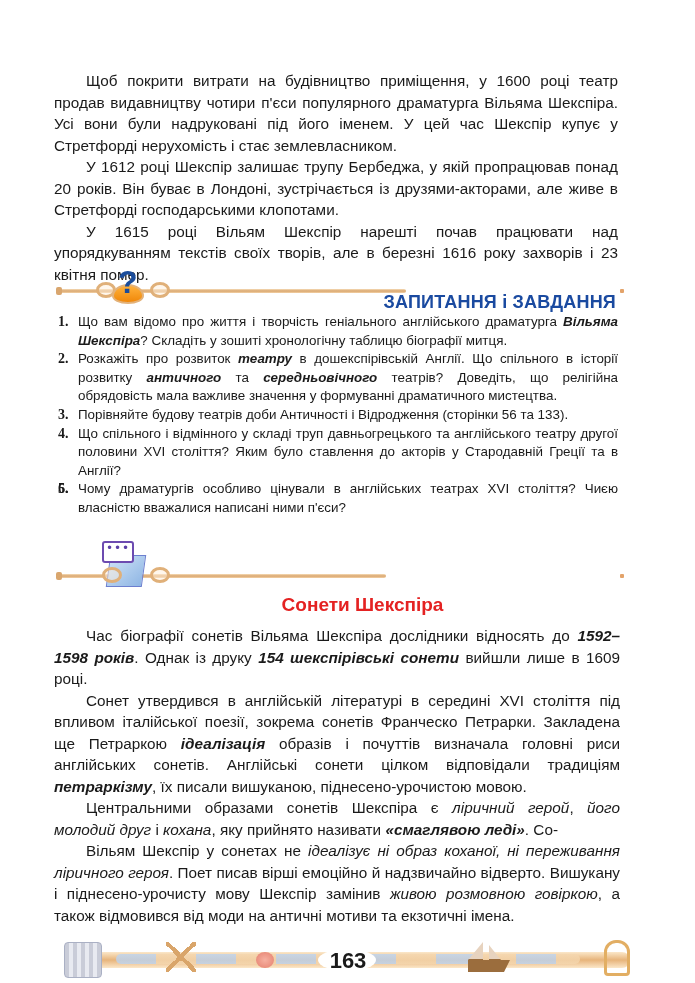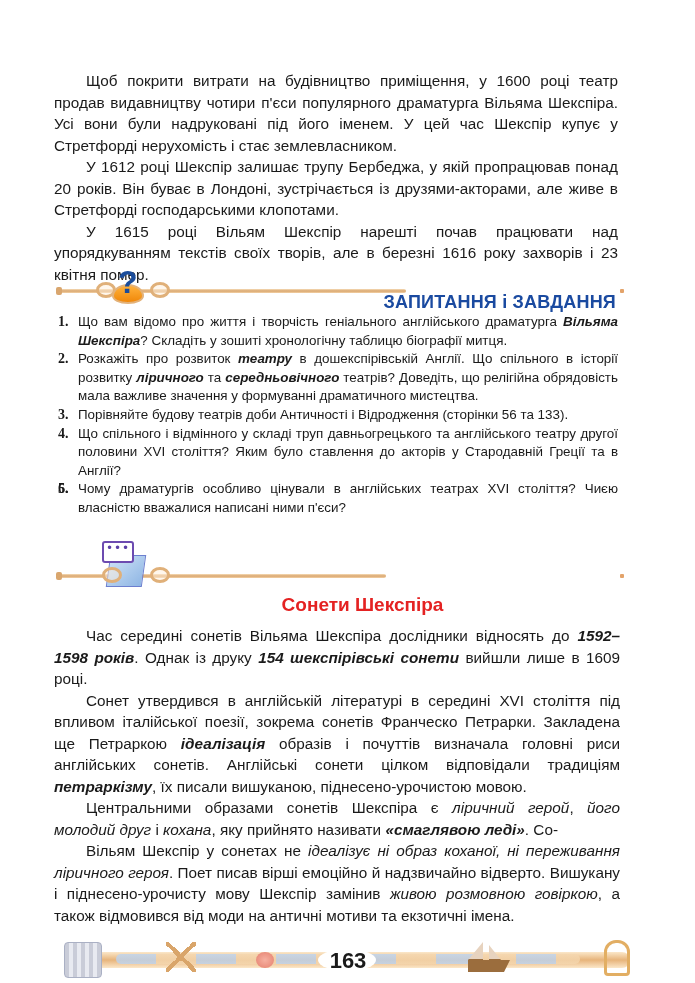--- a/index.html
+++ b/index.html
@@ -64,21 +64,21 @@
   <div class="q-emblem">
     <div class="gem"></div>
     <div class="qmark">?</div>
   </div>
   <div class="title sans">ЗАПИТАННЯ і ЗАВДАННЯ</div>
   <div class="title-dot"></div>
 </div>
 
 <ol class="q-list sans" id="q-list">
     <li><span class="num">1.</span><span>Що вам відомо про життя і творчість геніального англійського драматурга </span><span class="bi">Вільяма Шекспіра</span><span>? Складіть у зошиті хронологічну таблицю біографії митця.</span></li>
-    <li><span class="num">2.</span><span>Розкажіть про розвиток </span><span class="bi">театру</span><span> в дошекспірівській Англії. Що спільного в історії розвитку </span><span class="bi">ліричного</span><span> та </span><span class="bi">середньовічного</span><span> театрів? Доведіть, що релігійна обрядовість мала важливе значення у формуванні драматичного мистецтва.</span></li>
+    <li><span class="num">2.</span><span>Розкажіть про розвиток </span><span class="bi">театру</span><span> в дошекспірівській Англії. Що спільного в історії розвитку </span><span class="bi">античного</span><span> та </span><span class="bi">середньовічного</span><span> театрів? Доведіть, що релігійна обрядовість мала важливе значення у формуванні драматичного мистецтва.</span></li>
     <li><span class="num">3.</span><span>Порівняйте будову театрів доби Античності і Відродження (сторінки 56 та 133).</span></li>
     <li><span class="num">4.</span><span>Що спільного і відмінного у складі труп давньогрецького та англійського театру другої половини XVI століття? Яким було ставлення до акторів у Стародавній Греції та в Англії?</span></li>
     <li><span class="num">5.</span></li>
     <li><span class="num">6.</span><span>Чому драматургів особливо цінували в англійських театрах XVI століття? Чиєю власністю вважалися написані ними п'єси?</span></li>
   </ol>
 
 <div class="section-bar" style="top:555px;">
   <div class="rod" style="width:330px;"></div>
   <div class="rod-cap"></div>
   <div class="c-emblem">
@@ -86,21 +86,21 @@
     <div class="bubble">•••</div>
   </div>
   <div class="knot" style="left:46px;"></div>
   <div class="knot" style="left:94px;"></div>
   <div class="title-dot"></div>
 </div>
 
 <div class="lit-title serif">Сонети Шекспіра</div>
 
 <div class="lit-text serif" id="lit-text">
-    <p><span>Час середині сонетів Вільяма Шекспіра дослідники відносять до </span><span class="bi">1592–1598 років</span><span>. Однак із друку </span><span class="bi">154 шекспірівські сонети</span><span> вийшли лише в 1609 році.</span></p>
+    <p><span>Час біографії сонетів Вільяма Шекспіра дослідники відносять до </span><span class="bi">1592–1598 років</span><span>. Однак із друку </span><span class="bi">154 шекспірівські сонети</span><span> вийшли лише в 1609 році.</span></p>
     <p><span>Сонет утвердився в англійській літературі в середині XVI століття під впливом італійської поезії, зокрема сонетів Франческо Петрарки. Закладена ще Петраркою </span><span class="bi">ідеалізація</span><span> образів і почуттів визначала головні риси англійських сонетів. Англійські сонети цілком відповідали традиціям </span><span class="bi">петраркізму</span><span>, їх писали вишуканою, піднесено-урочистою мовою.</span></p>
     <p><span>Центральними образами сонетів Шекспіра є </span><span class="it">ліричний герой</span><span>, </span><span class="it">його молодий друг</span><span> і </span><span class="it">кохана</span><span>, яку прийнято називати </span><span class="bi">«смаглявою леді»</span><span>. Со-</span></p>
     <p><span>Вільям Шекспір у сонетах не </span><span class="it">ідеалізує ні образ коханої, ні переживання ліричного героя</span><span>. Поет писав вірші емоційно й надзвичайно відверто. Вишукану і піднесено-урочисту мову Шекспір замінив </span><span class="it">живою розмовною говіркою</span><span>, а також відмовився від моди на античні мотиви та екзотичні імена.</span></p>
   </div>
 
 <div class="footer">
   <div class="band"></div>
   <div class="wave"></div>
   <div class="column"></div>
   <div class="mill"></div>

